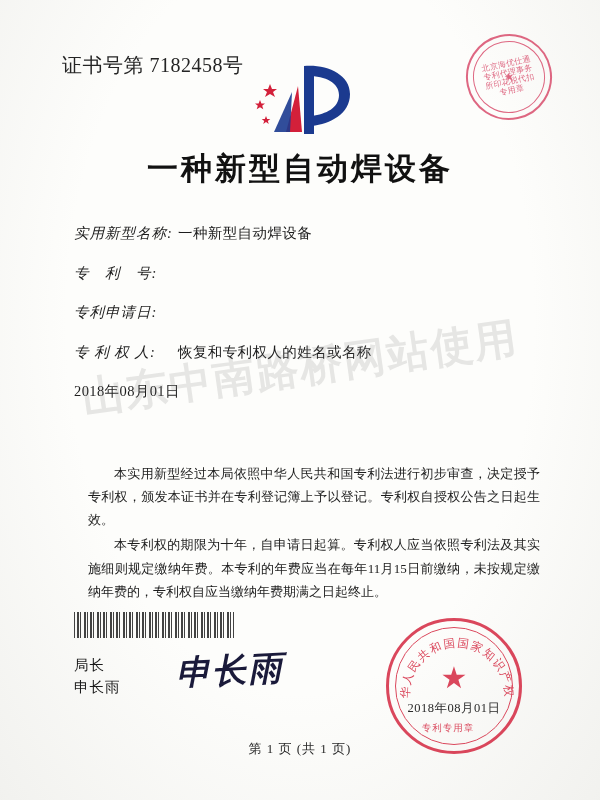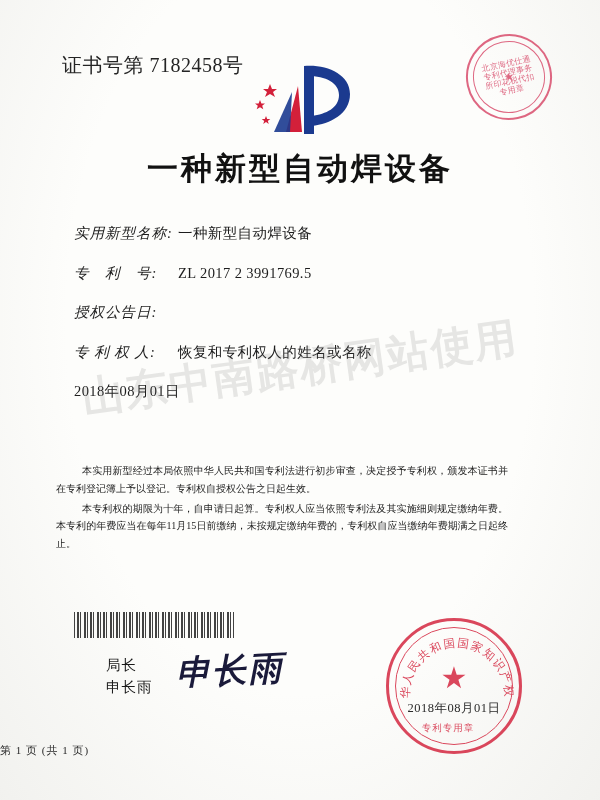--- a/index.html
+++ b/index.html
@@ -121,24 +121,24 @@
     min-width: 104px;
     letter-spacing: 1px;
     font-style: italic;
   }
   .field-value {
     letter-spacing: 0.4px;
   }
   
   .body-text {
     position: absolute;
-    left: 56px;
+    left: 88px;
     top: 462px;
     width: 452px;
-    font-size: 10px;
+    font-size: 13px;
     line-height: 1.78;
     color: #1d1d1d;
     text-align: justify;
   }
   .body-text p {
     margin: 0 0 2px 0;
     text-indent: 26px;
   }
   
   .barcode {
@@ -156,21 +156,20 @@
     opacity: 0.85;
   }
   
   .sig-block {
     position: absolute;
     left: 74px;
     top: 654px;
     font-size: 14.5px;
     line-height: 1.55;
     letter-spacing: 1px;
-    margin-left: 32px;
   }
   .sig-script {
     position: absolute;
     left: 176px;
     top: 648px;
     font-size: 34px;
     font-family: "Liberation Serif", "DejaVu Serif", serif;
     font-style: italic;
     font-weight: bold;
     color: #1a1a3a;
@@ -237,22 +236,22 @@
     font-size: 12.5px;
     color: #2b2b2b;
     letter-spacing: 0.5px;
   }
   
   .page-footer {
     position: absolute;
     left: 0;
     right: 0;
     bottom: 42px;
-    text-align: left;
-    font-size: 11px;
+    text-align: center;
+    font-size: 13px;
     color: #2b2b2b;
     letter-spacing: 1px;
   }
   
   .watermark {
     position: absolute;
     left: 50%;
     top: 368px;
     transform: translate(-50%, -50%) rotate(-8deg);
     font-size: 42px;
@@ -296,24 +295,23 @@
 
   <div class="doc-title">一种新型自动焊设备</div>
 
   <div class="fields">
     <div class="field-row">
       <span class="field-label">实用新型名称:</span>
       <span class="field-value">一种新型自动焊设备</span>
     </div>
     <div class="field-row">
       <span class="field-label">专　利　号:</span>
-      <span class="field-value">ZL 2017 2 3991769.5</span>
-    </div>
-    <div class="field-row">
-      <span class="field-label">授权公告日:</span>
+    </div>
+    <div class="field-row">
+      <span class="field-label">专利申请日:</span>
     </div>
     <div class="field-row">
       <span class="field-label">专 利 权 人:</span>
       <span class="field-value">恢复和专利权人的姓名或名称</span>
     </div>
     <div class="field-row">
       <span class="field-value">2018年08月01日</span>
     </div>
   </div>
 

